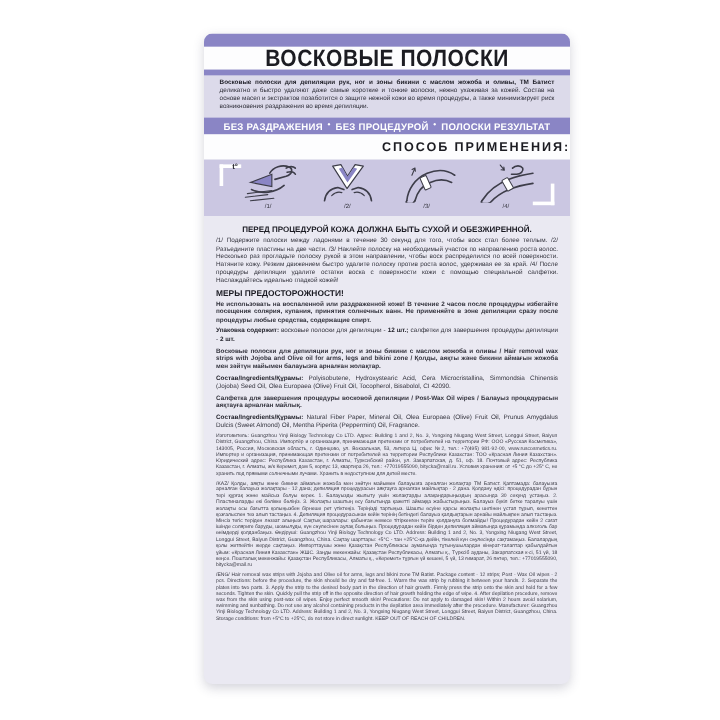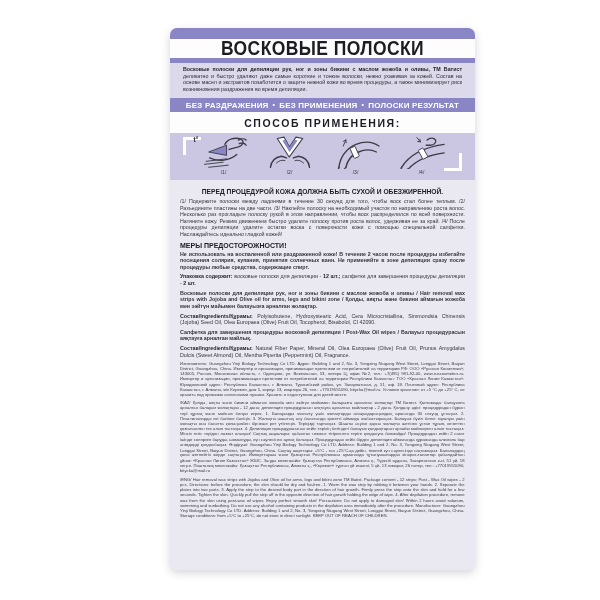--- a/index.html
+++ b/index.html
@@ -23,21 +23,21 @@
   .desc{
     height:35px;background:#dcdaea;padding:3px 13px;box-sizing:border-box;
     font-size:5.3px;line-height:1.23;color:#2e2e38;text-align:justify;
   }
   .desc .b{font-weight:700;color:#1d1d26;}
   .badges{
     height:14px;background:#8a85c5;display:flex;align-items:center;justify-content:center;gap:4px;
     color:#ffffff;font-weight:700;font-size:8px;letter-spacing:.2px;white-space:nowrap;
   }
   .badges .sep{font-size:7px;position:relative;top:-.5px;}
-  .usage-band{height:21px;background:#fdfdfe;display:flex;align-items:center;justify-content:center;}
+  .usage-band{height:21px;background:#fdfdfe;display:flex;align-items:center;justify-content:flex-end;}
   .usage-band .t{font-size:10.5px;font-weight:700;letter-spacing:1.6px;color:#1c1c22;}
   .ill-band{
     height:45px;background:#cbc7e2;position:relative;
     display:flex;align-items:stretch;justify-content:center;gap:2px;padding:2px 20px 0;
   }
   .cell{position:relative;width:64px;display:flex;flex-direction:column;align-items:center;}
   .cell svg{width:58px;height:34px;display:block;}
   .cell .lbl{font-size:5px;color:#33333c;line-height:7px;}
   .ill-line{fill:none;stroke:#3d3d49;stroke-width:1.6;stroke-linecap:round;stroke-linejoin:round;}
   .ill-thin{fill:none;stroke:#3d3d49;stroke-width:1.1;stroke-linecap:round;}
@@ -68,21 +68,21 @@
 
   <div class="band-purple hdr-thin"></div>
 
   <div class="desc">
     <span class="b">Восковые полоски для депиляции рук, ног и зоны бикини с маслом жожоба и оливы, ТМ Батист</span><span> деликатно и быстро удаляют даже самые короткие и тонкие волоски, нежно ухаживая за кожей. Состав на основе масел и экстрактов позаботится о защите нежной кожи во время процедуры, а также минимизирует риск возникновения раздражения во время депиляции.</span>
   </div>
 
   <div class="badges">
     <span>БЕЗ РАЗДРАЖЕНИЯ</span>
     <span class="sep">•</span>
-    <span>БЕЗ ПРИМЕНЕНИЯ</span>
+    <span>БЕЗ ПРОЦЕДУРОЙ</span>
     <span class="sep">•</span>
     <span>ПОЛОСКИ РЕЗУЛЬТАТ</span>
   </div>
 
   <div class="usage-band">
     <span class="t">СПОСОБ ПРИМЕНЕНИЯ:</span>
   </div>
 
   <div class="ill-band">
     <span class="bracket tl"></span>

